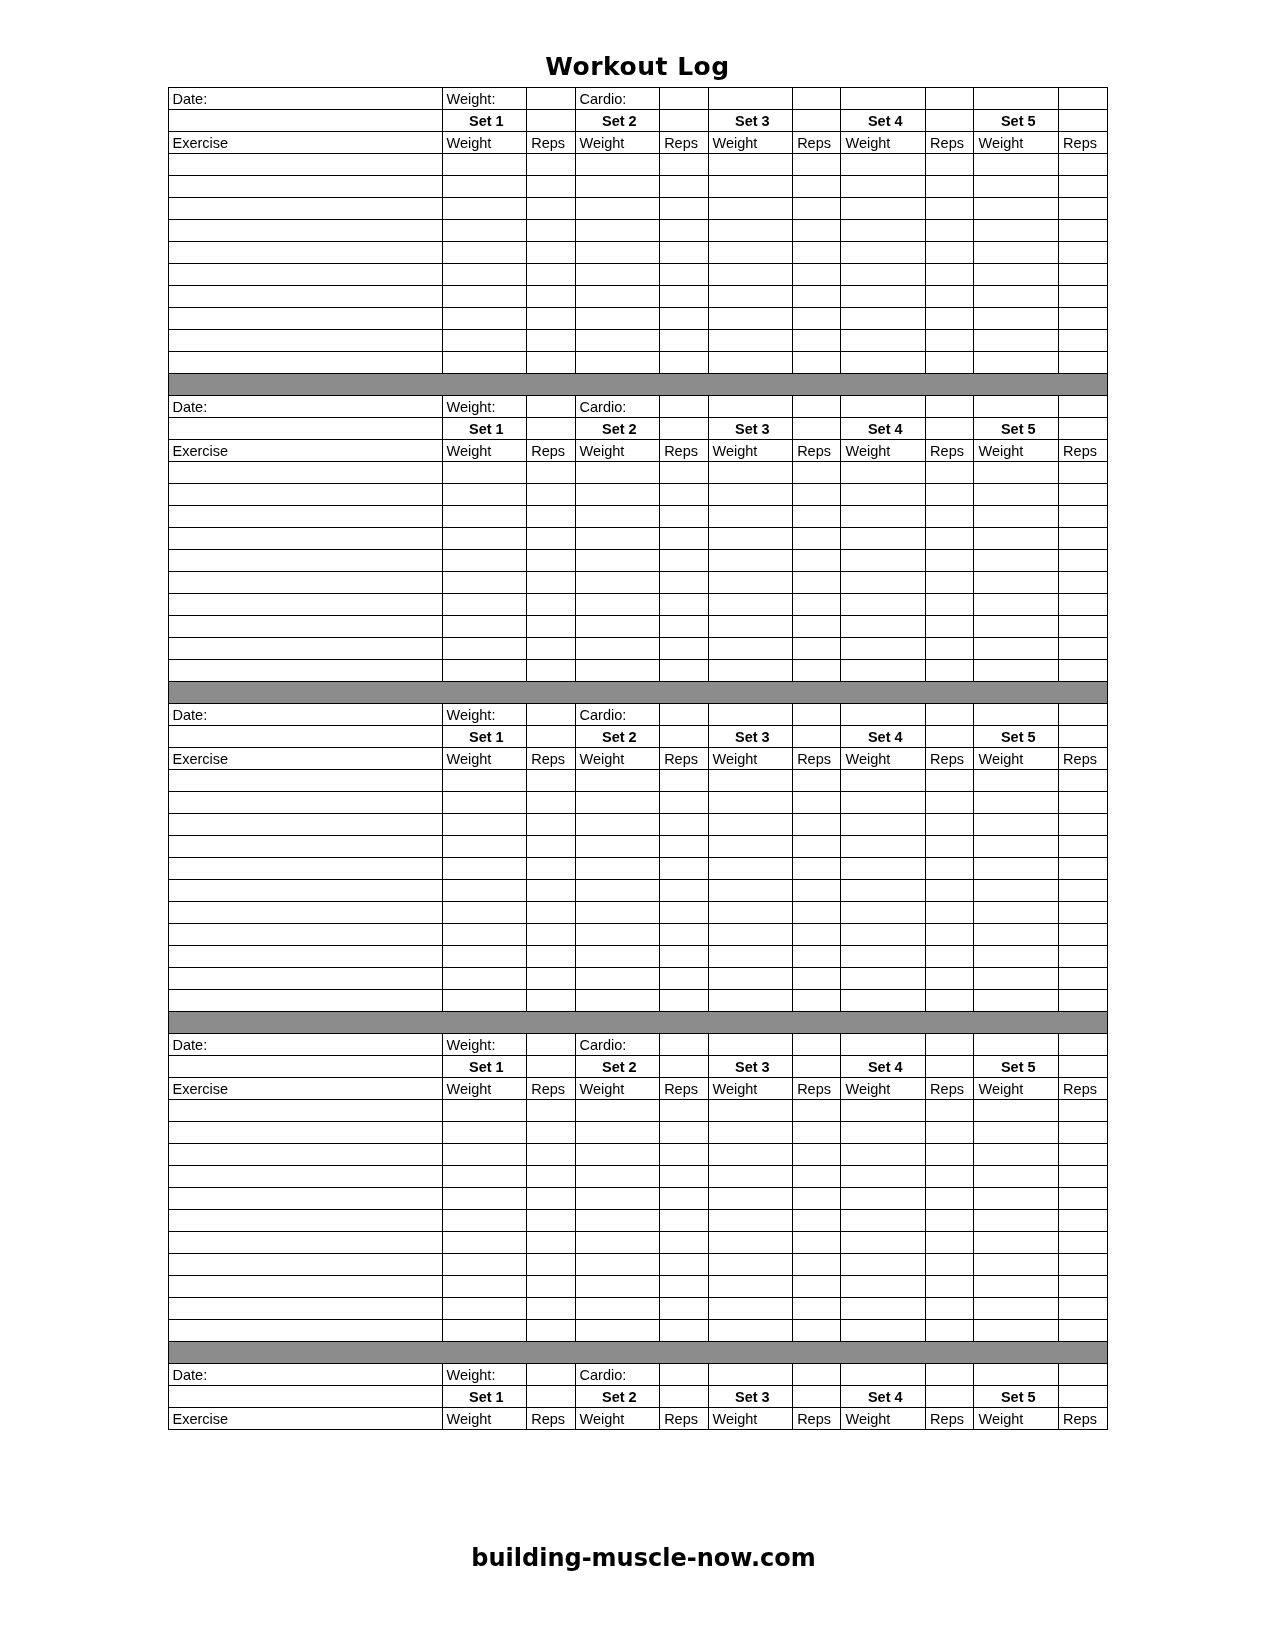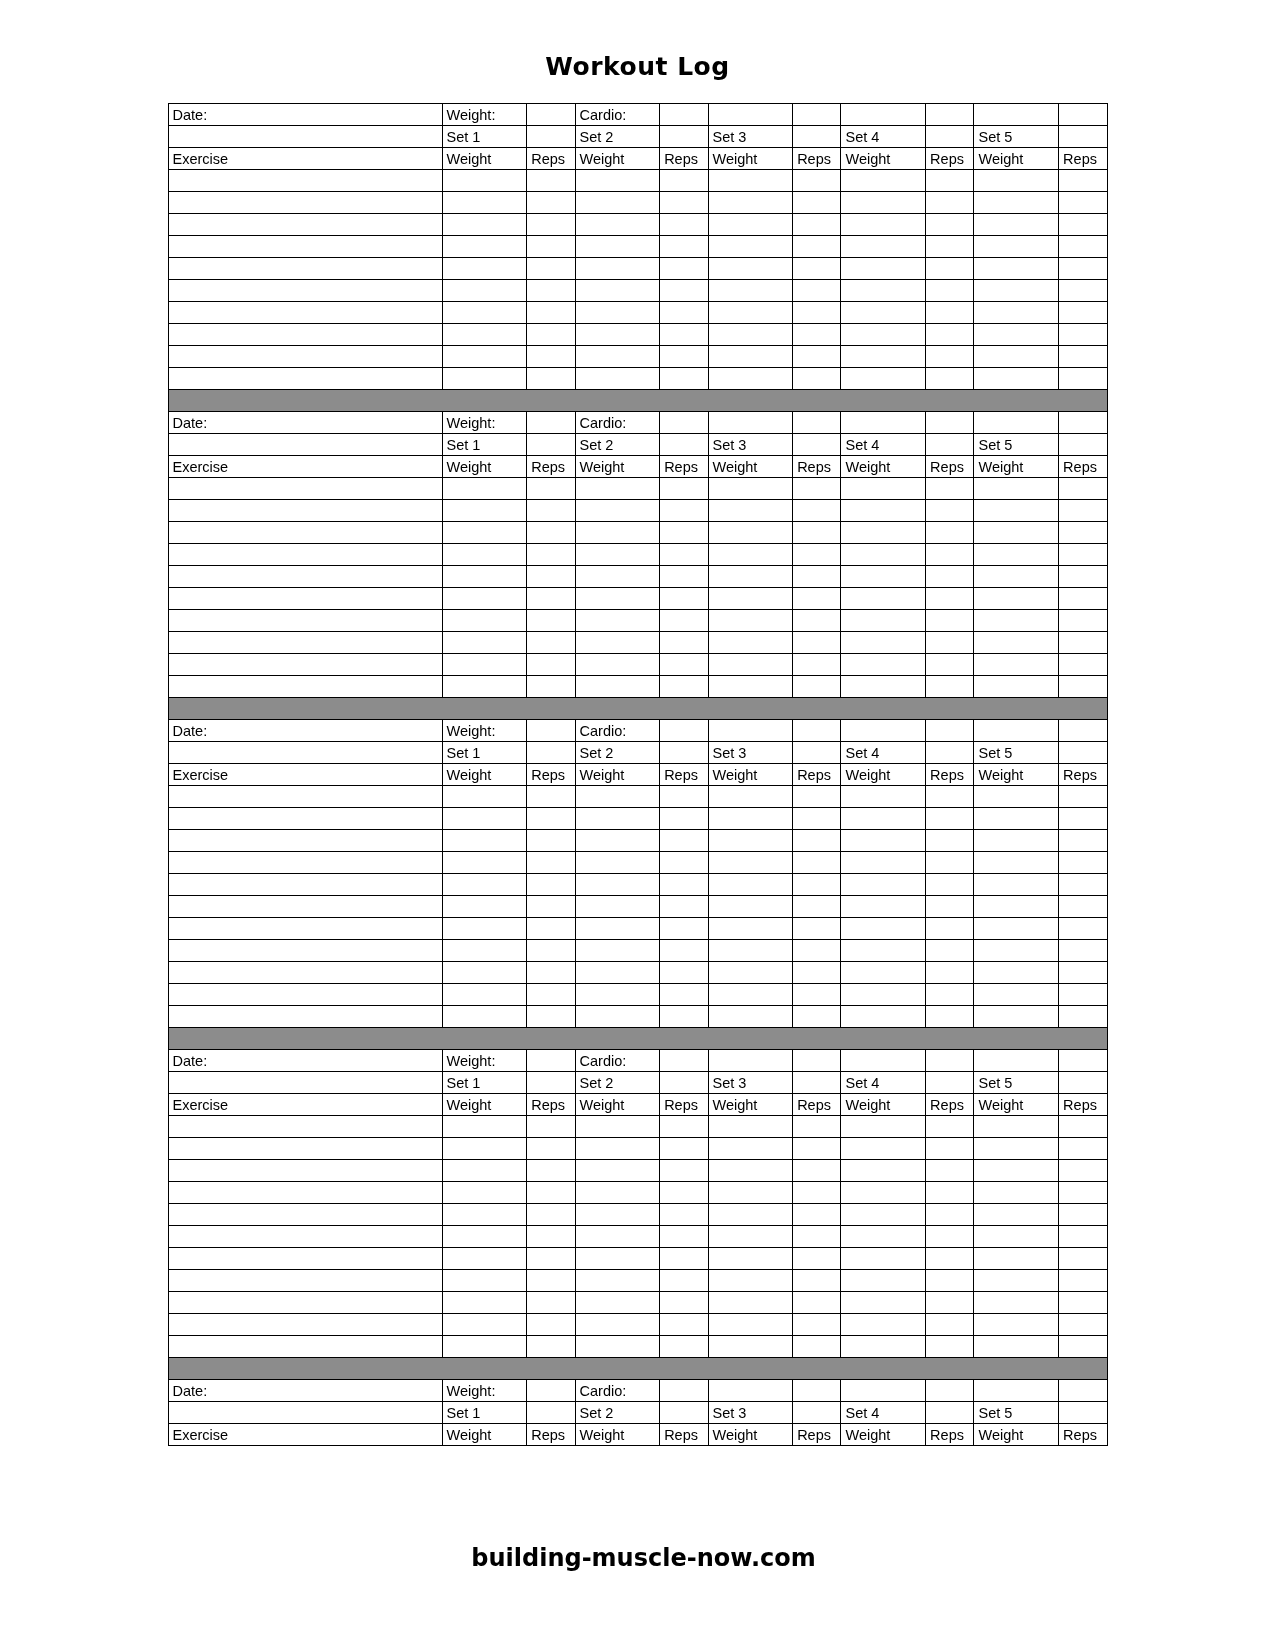--- a/index.html
+++ b/index.html
@@ -24,21 +24,21 @@
   .title {
     text-align: center;
     font-family: "DejaVu Sans", sans-serif;
     font-size: 25px;
     font-weight: bold;
     letter-spacing: 0.5px;
     padding-top: 52px;
     padding-bottom: 6px;
   }
   .sheet {
-    margin: 16px auto;
+    margin: 0 auto;
     width: 940px;
   }
   table.log {
     border-collapse: collapse;
     width: 940px;
     table-layout: fixed;
   }
   table.log td {
     border: 1px solid #000000;
     height: 21px;
@@ -51,22 +51,22 @@
   
   col.c-ex      { width: 272px; }
   col.c-w       { width: 84px;  }
   col.c-r       { width: 48px;  }
 
   .meta td {
     font-size: 14.5px;
     font-weight: normal;
   }
   .setrow td {
-    font-weight: normal;
-    text-align: left;
+    font-weight: bold;
+    text-align: center;
     padding-right: 5px;
     padding-left: 0;
   }
   .hdr td {
     font-weight: normal;
     padding-left: 5px;
   }
   .empty td {
     height: 21.5px;
   }

